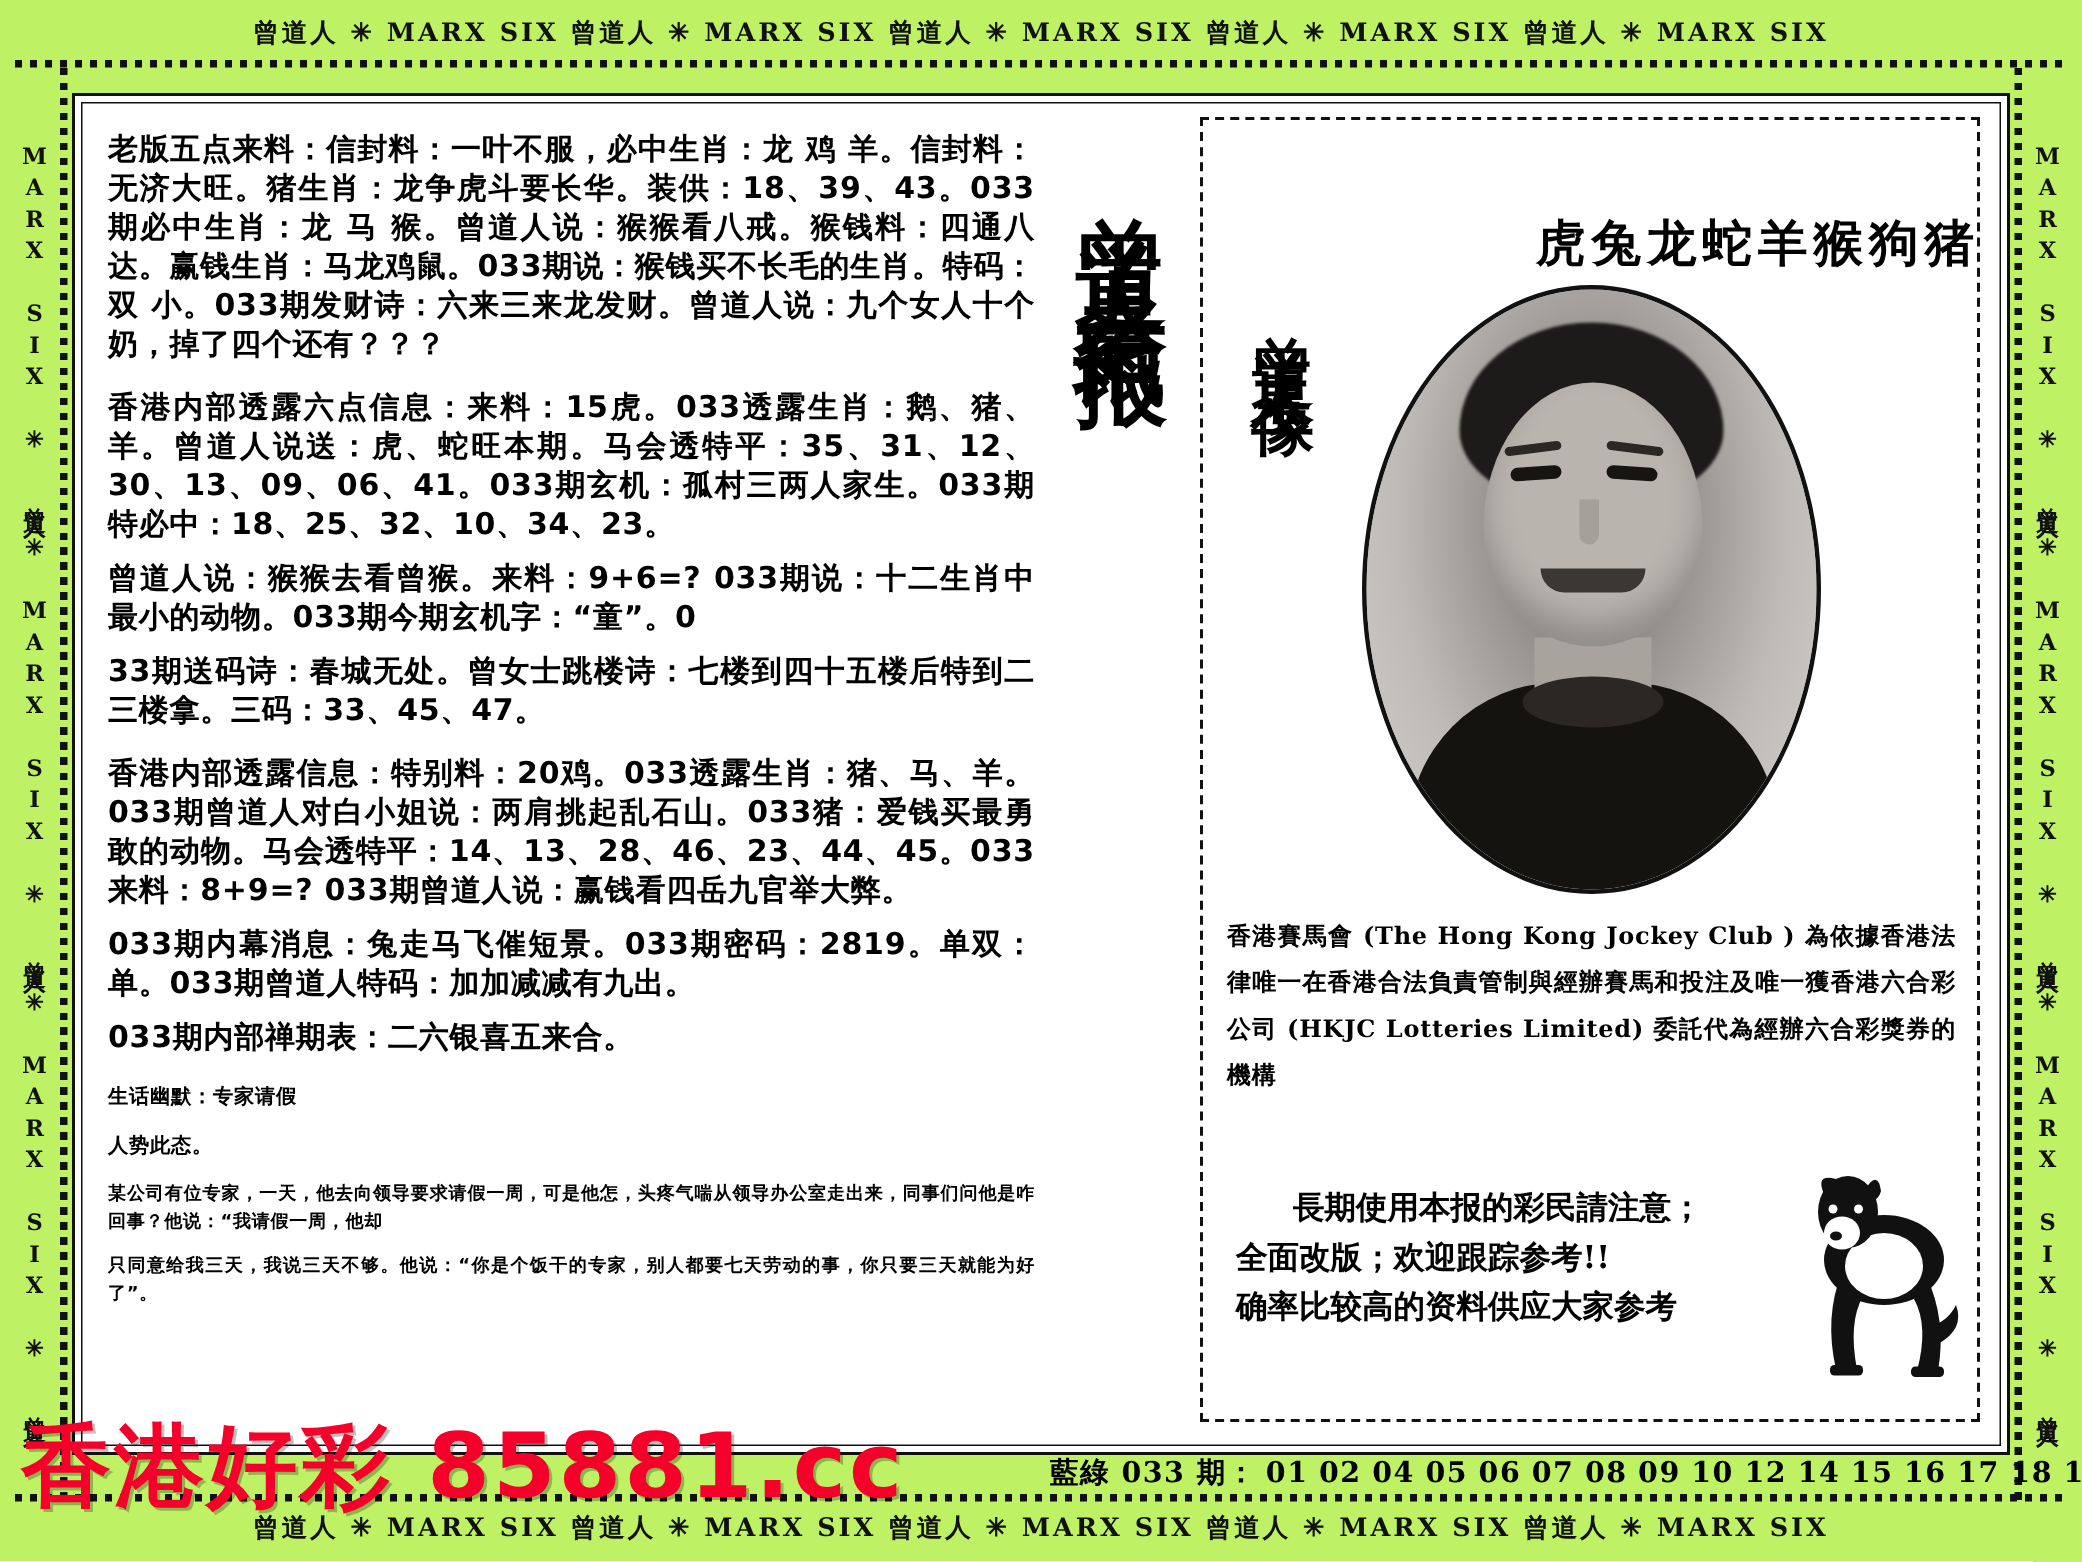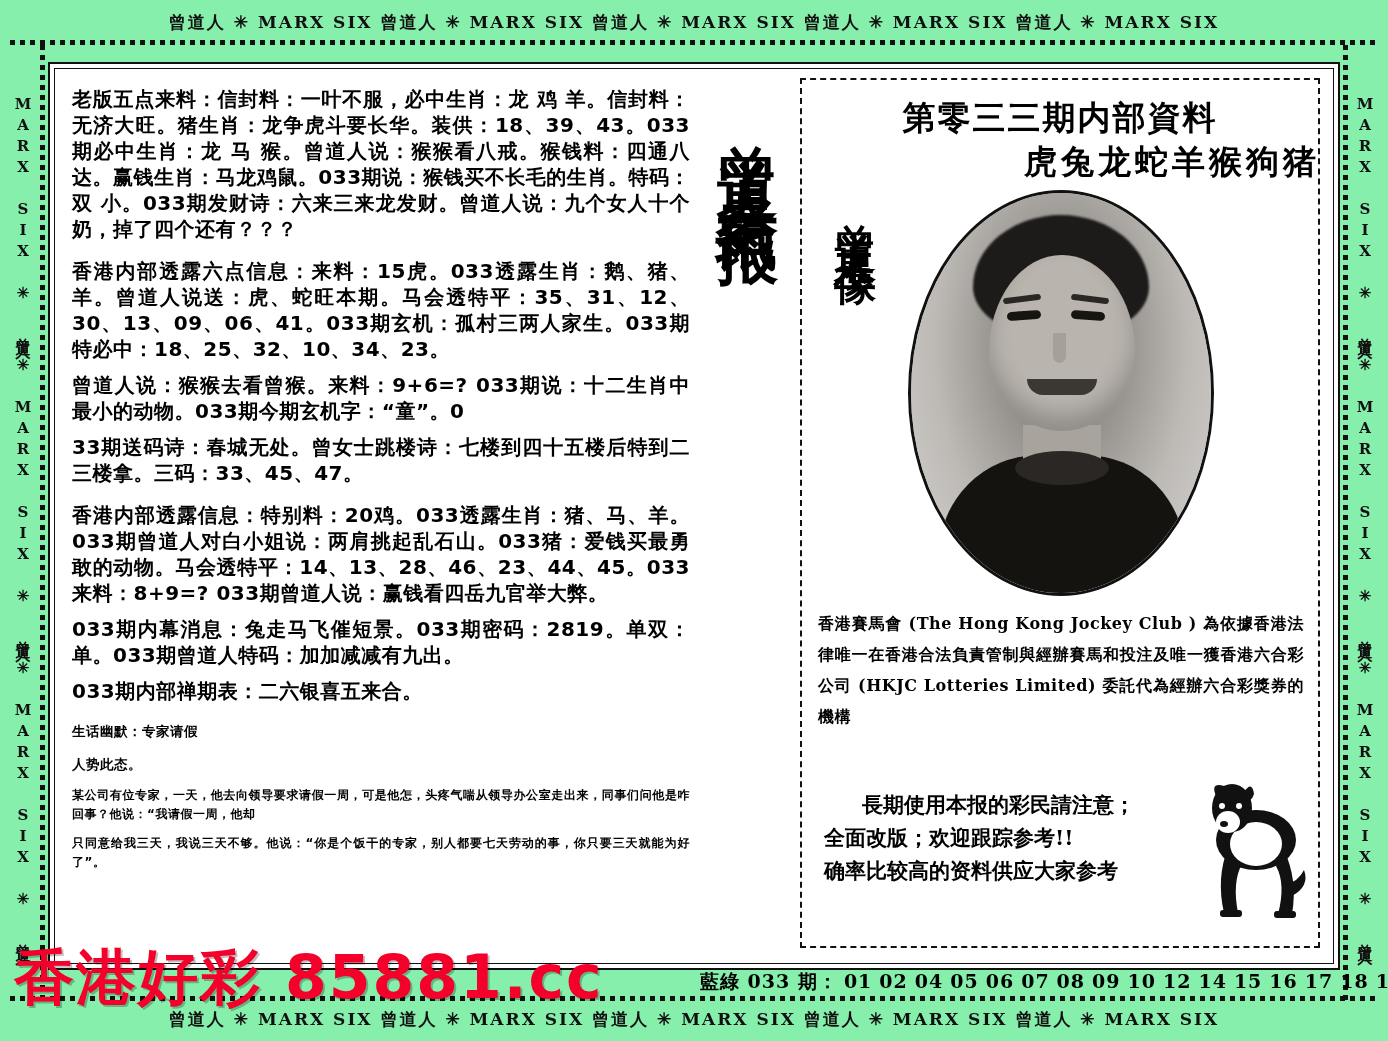--- a/index.html
+++ b/index.html
@@ -6,21 +6,21 @@
   body{
     width:1388px;height:1041px;
     background:#fff;
     font-family:"DejaVu Sans","Liberation Sans",sans-serif;
     overflow:hidden;
     position:relative;
   }
   
   #page{
     position:absolute;inset:0;
-    background:#86efac;
+    background:#bef264;
     padding-left:20px;
   }
   .border-band{
     position:absolute;
     color:#111;
     font-weight:bold;
     letter-spacing:2px;
     white-space:nowrap;
     overflow:hidden;
     font-size:17px;
@@ -247,21 +247,20 @@
       <p class="small">人势此态。</p>
       <p class="tiny">某公司有位专家，一天，他去向领导要求请假一周，可是他怎，头疼气喘从领导办公室走出来，同事们问他是咋回事？他说：“我请假一周，他却</p>
       <p class="tiny">只同意给我三天，我说三天不够。他说：“你是个饭干的专家，别人都要七天劳动的事，你只要三天就能为好了”。</p>
     </div>
   </div>
 
   <div id="vtitle">曾道人老鼠报</div>
 
   <div id="right-panel">
     <div id="rp-box"></div>
-    <div id="rp-title1">第零三三期内部資料</div>
     <div id="rp-title2">虎兔龙蛇羊猴狗猪</div>
     <div id="rp-vert">曾道人玉像</div>
 
     <div id="portrait">
       <div class="bg"></div>
       <div class="body"></div>
       <div class="neck"></div>
       <div class="collar"></div>
       <div class="hair"></div>
       <div class="face"></div>

